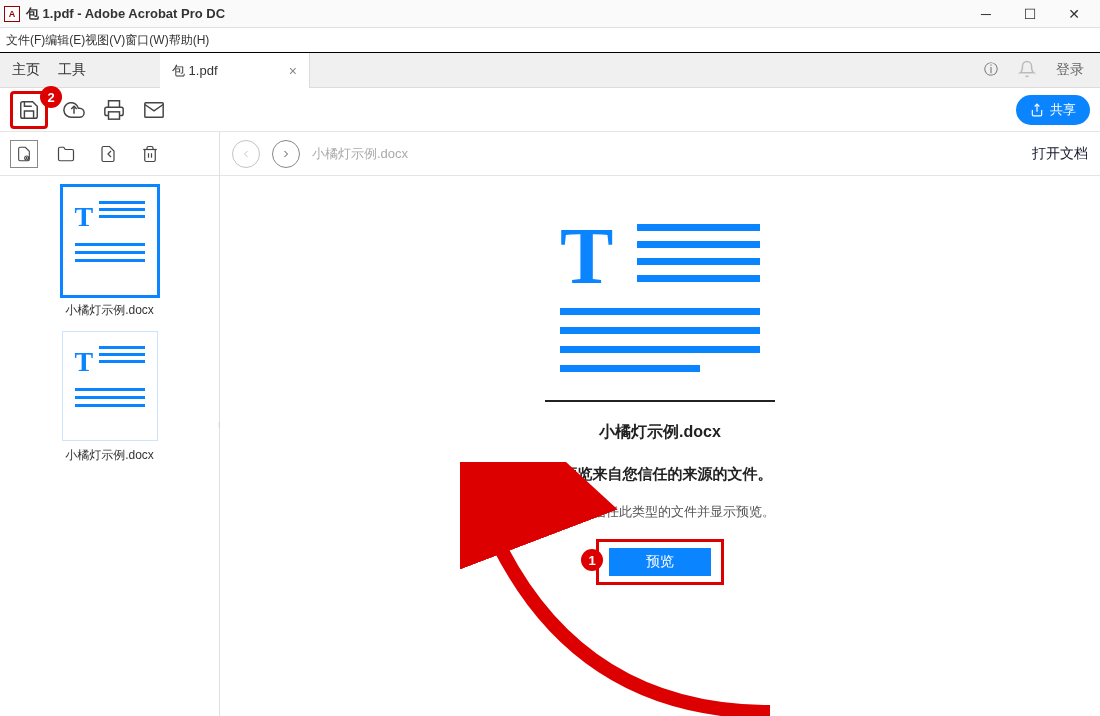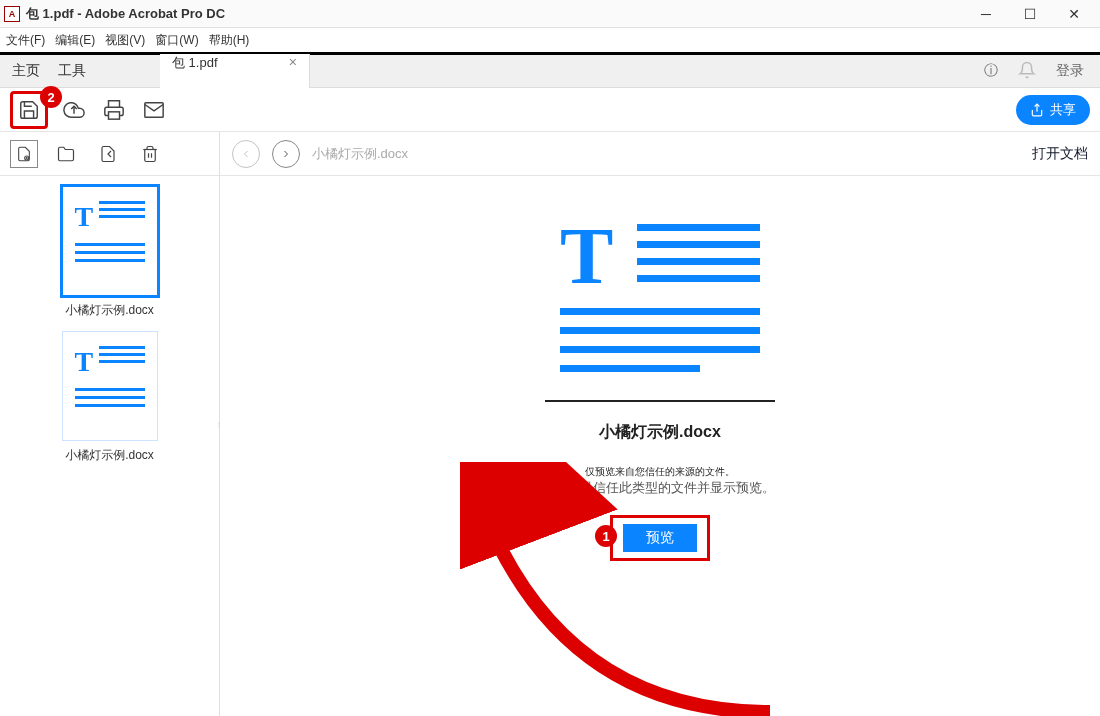--- a/index.html
+++ b/index.html
@@ -33,41 +33,40 @@
 .titlebar .win-controls div {
   width: 44px; height: 28px;
   display: flex; align-items: center; justify-content: center;
   font-size: 14px; color: #333; cursor: pointer;
 }
 .menubar {
   height: 24px;
   display: flex;
   align-items: center;
   padding: 0 6px;
-  gap: 10px;
   font-size: 12px;
   color: #333;
 }
 .menubar span { cursor: pointer; }
 .subtoolbar {
   height: 36px;
   display: flex;
   align-items: center;
   background: #f0f0f0;
-  border-top: 3px solid #000000;
+  border-top: 1px solid #000000;
   border-bottom: 1px solid #dcdcdc;
 }
 .subtoolbar .sub-left {
   width: 160px; display: flex; align-items: center; padding-left: 12px; gap: 18px;
   font-size: 14px; color: #333;
 }
 .subtoolbar .tab {
   height: 35px; min-width: 150px; background: #fff;
   border-right: 1px solid #dcdcdc;
-  display: flex; padding: 0 12px;
+  display: flex; align-items: center; padding: 0 12px;
   margin-top: 1px;
 }
 .subtoolbar .tab .close { margin-left: auto; font-size: 14px; color: #888; }
 .subtoolbar .tab-r { flex: 1; display: flex; align-items: center; justify-content: flex-end; padding-right: 16px; gap: 20px; font-size: 14px; color: #666; }
 .maintoolbar {
   height: 44px;
   display: flex;
   align-items: center;
   padding: 0 10px;
   gap: 12px;
@@ -176,29 +175,29 @@
 }
 .big-thumb { width: 200px; display: flex; flex-direction: column; gap: 12px; }
 .big-thumb .row1 { display:flex; gap: 24px; }
 .big-T { font-family: Georgia, serif; color:#0a84ff; font-size: 80px; font-weight:bold; line-height:1; }
 .big-lines { flex:1; display:flex; flex-direction:column; gap: 10px; margin-top:8px;}
 .big-lines div { height: 7px; background:#0a84ff; }
 .big-bottom-lines { display:flex; flex-direction:column; gap:12px; }
 .big-bottom-lines div { height:7px; background:#0a84ff; }
 .divider { width: 230px; height: 2px; background:#222; margin: 28px 0 20px; }
 .preview-title { font-size: 16px; font-weight: bold; color:#222; margin-bottom: 22px;}
-.preview-msg { font-size: 10px; font-weight: normal; color:#222; margin-bottom: 0;}
+.preview-msg { font-size: 15px; font-weight: bold; color:#222; margin-bottom: 19px;}
 .checkbox-row { display:flex; align-items:center; gap:8px; font-size:13px; color:#555; margin-bottom:18px;}
 .checkbox { width:14px; height:14px; border:1.5px solid #888; background:#fff; }
 .preview-btn-wrap { position: relative; }
 .btn-highlight { border: 3px solid #dc0000; padding: 6px 10px; display:inline-flex; align-items:center;}
 .preview-btn {
   background: #0a84ff; color:#fff;
   border: 1px solid #0a84ff;
-  padding: 4px 22px;
+  padding: 4px 36px;
   font-size: 14px;
   cursor: pointer;
 }
 .badge1 { left:-15px; top:10px;}
 .arrow-annotation {
   position: absolute;
   left: 240px;
   top: 330px;
   pointer-events: none;
 }

